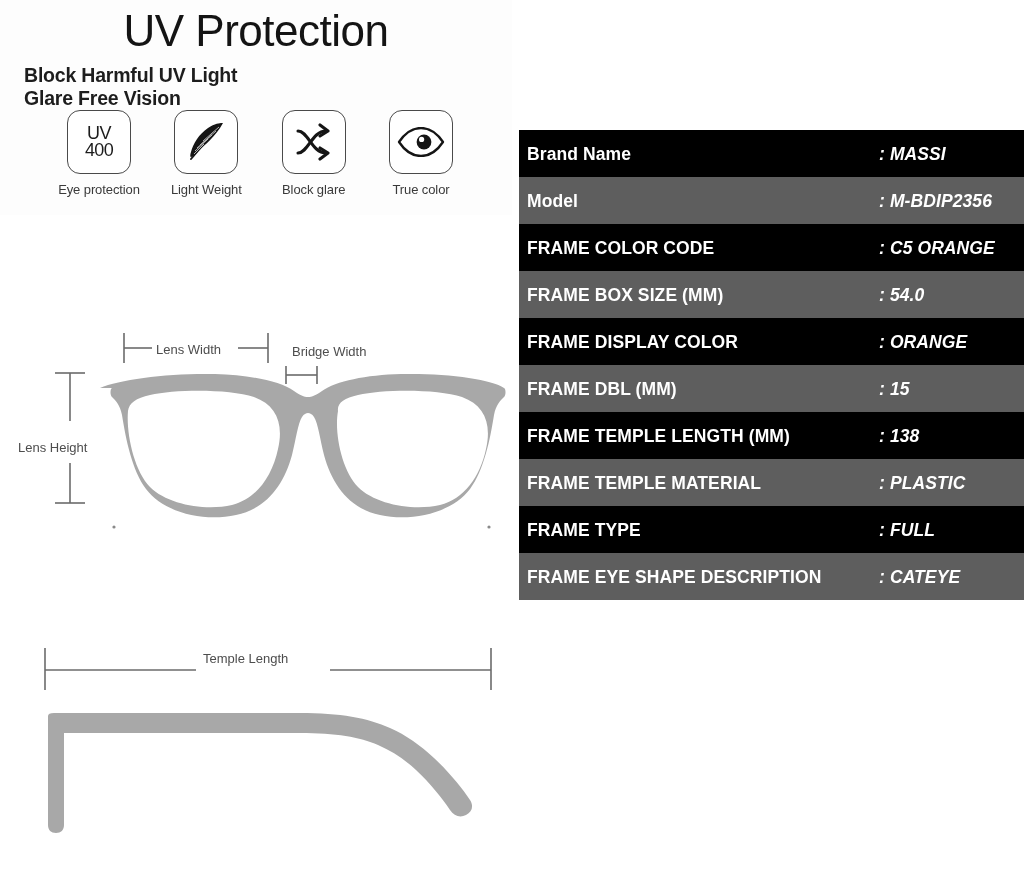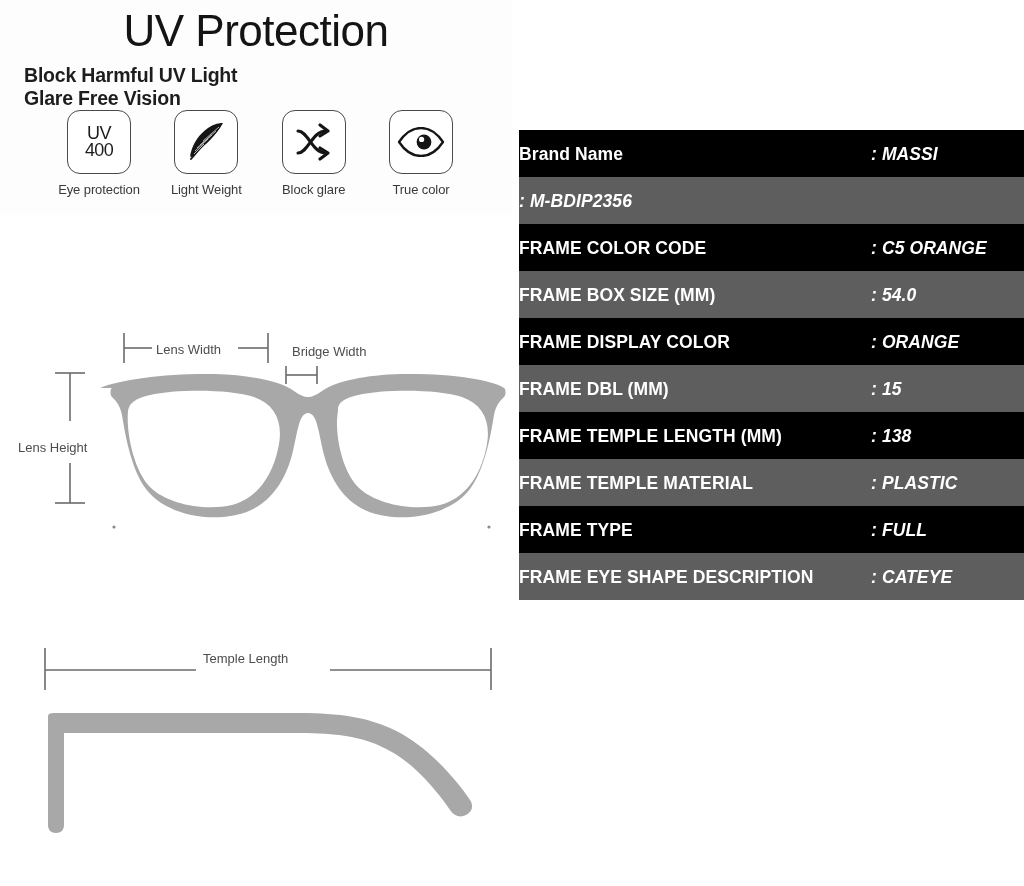--- a/index.html
+++ b/index.html
@@ -57,21 +57,21 @@
 
   
   #temple-diagram { position:absolute; left:0; top:640px; width:512px; height:220px; }
 
   
   #spec-table {
     position:absolute; left:519px; top:130px; width:505px;
   }
   .spec-row {
     display:flex; align-items:center;
-    padding:9px 0 9px 0;
+    padding:9px 0 9px 8px;
     min-height:47px;
   }
   .spec-row.dark  { background:#000000; }
   .spec-row.light { background:#5e5e5e; }
   .spec-key {
     width:352px; flex:0 0 352px;
     color:#ffffff; font-size:17.5px; font-weight:bold;
     line-height:22px; letter-spacing:0.1px;
     padding-right:6px;
   }
@@ -266,20 +266,21 @@
   </div>
 
   <div id="spec-table">
 
     <div class="spec-row dark">
       <div class="spec-key">Brand Name</div>
       <div class="spec-val">: MASSI</div>
     </div>
 
     <div class="spec-row light">
+      <div class="spec-key">Model</div>
       <div class="spec-val">: M-BDIP2356</div>
     </div>
 
     <div class="spec-row dark">
       <div class="spec-key">FRAME COLOR CODE</div>
       <div class="spec-val">: C5 ORANGE</div>
     </div>
 
     <div class="spec-row light">
       <div class="spec-key">FRAME BOX SIZE (MM)</div>

